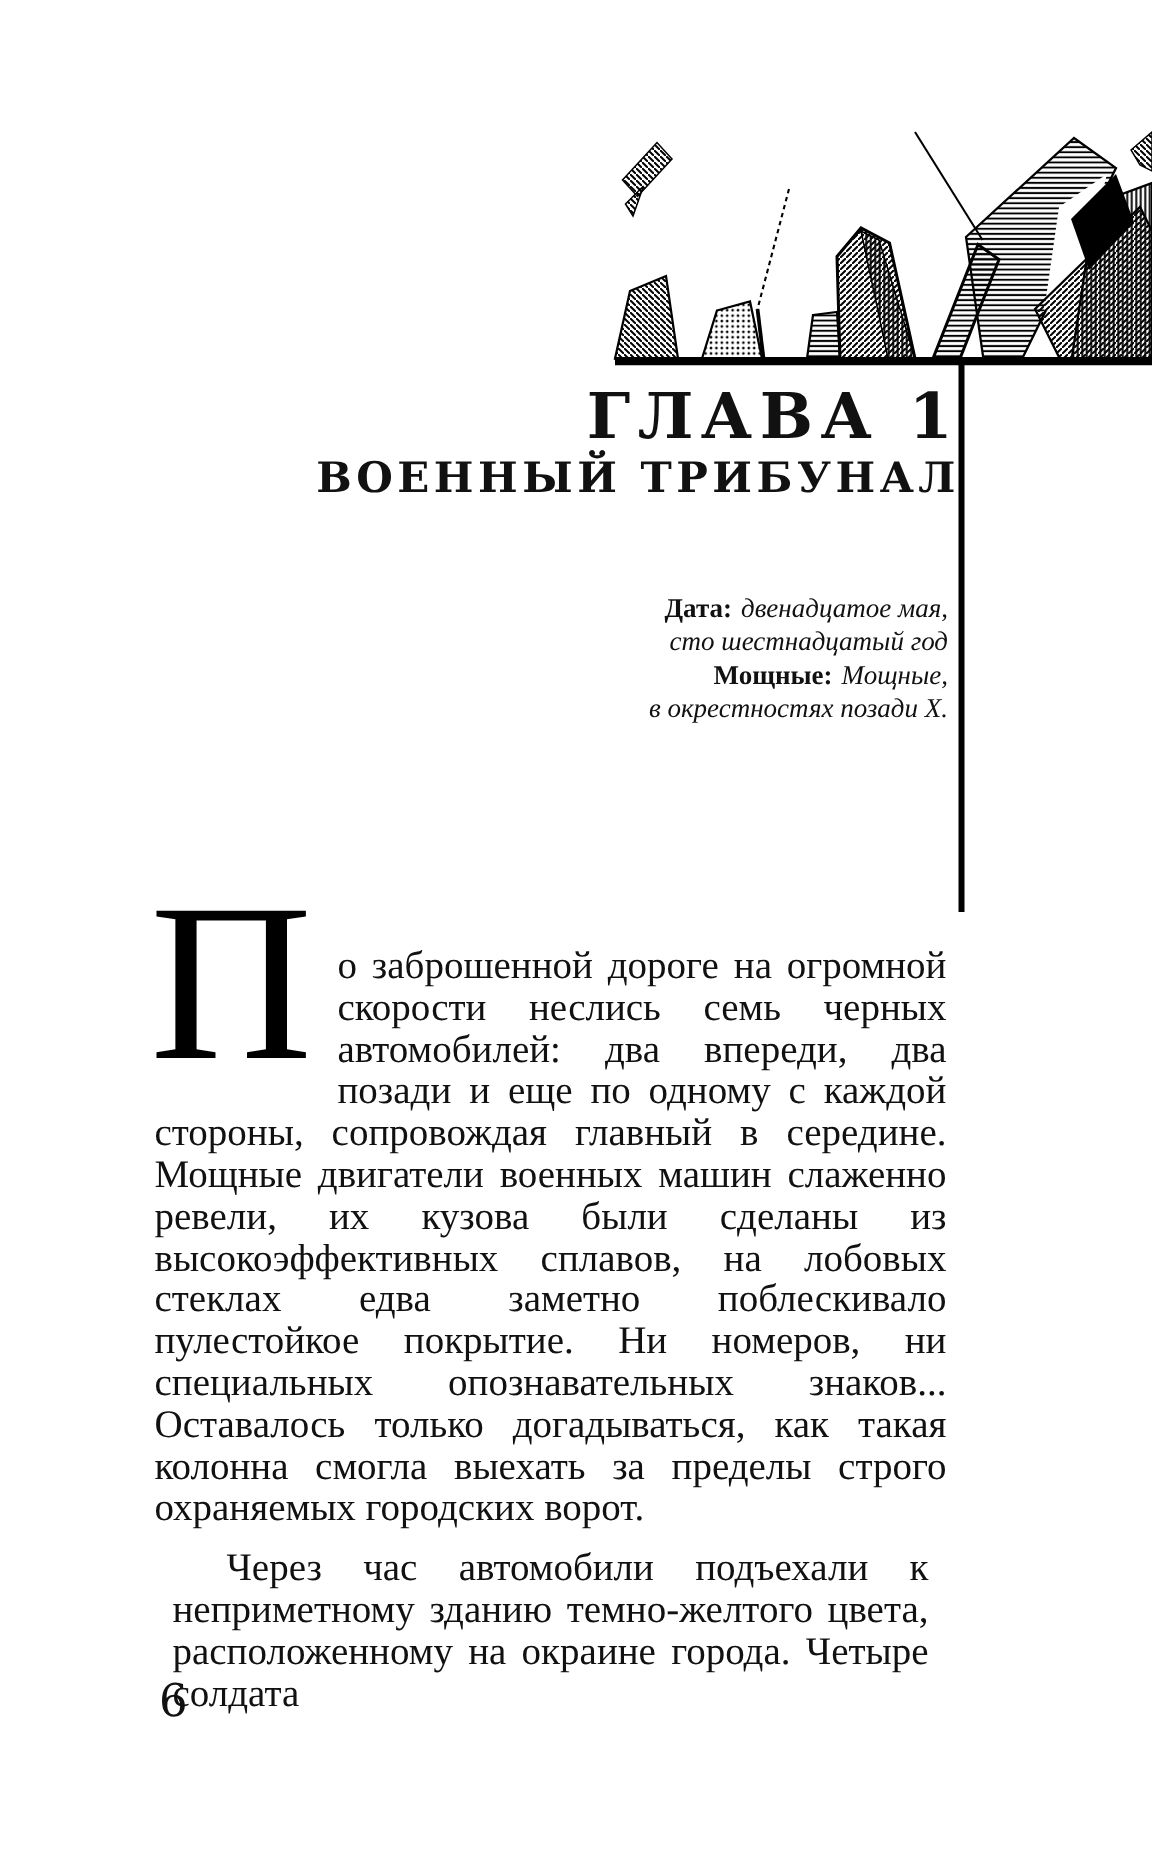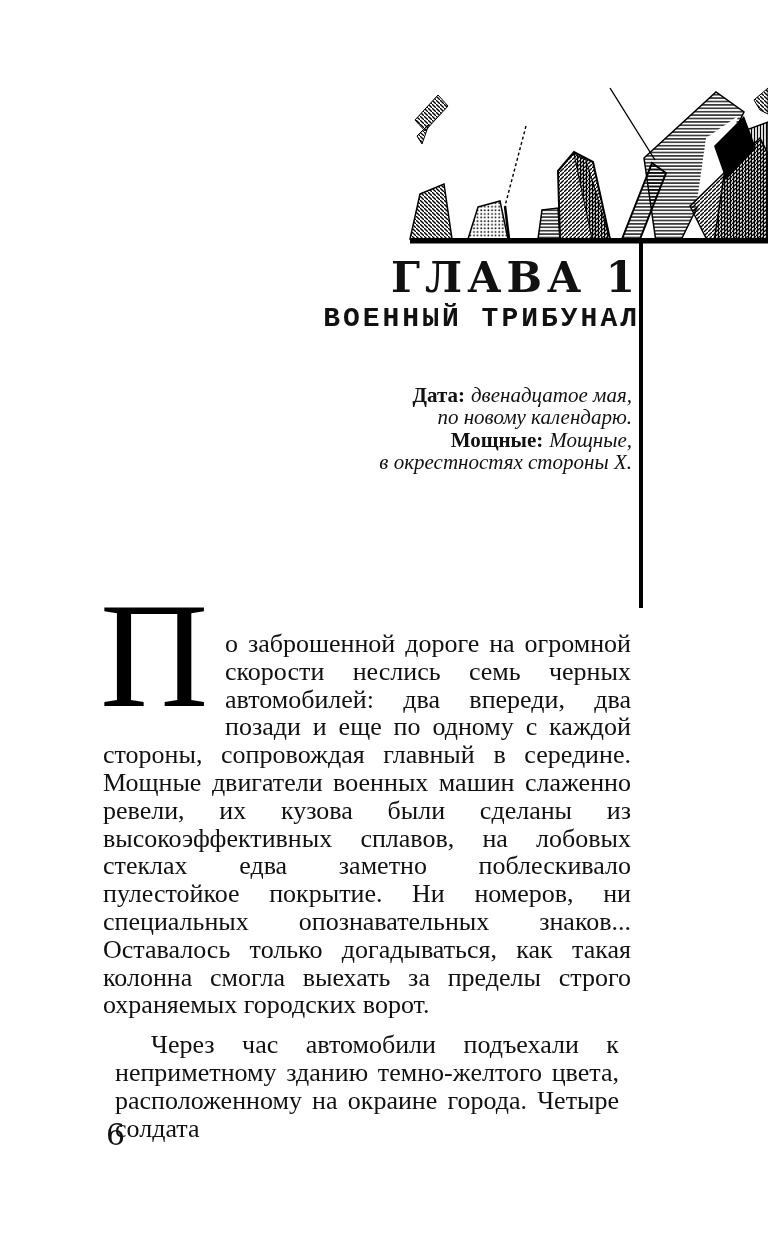--- a/index.html
+++ b/index.html
@@ -27,28 +27,28 @@
     position:absolute; left:108px; top:254px; width:532px;
     text-align:right;
     font-family:"DejaVu Serif", serif;
   }
   .chapter-title {
     font-size:42px; line-height:48px; font-weight:700;
     letter-spacing:5px; white-space:nowrap;
   }
   .chapter-subtitle {
     font-size:28px; line-height:34px; font-weight:700;
-    letter-spacing:3px; white-space:nowrap;font-family:Liberation Mono, monospace;
+    letter-spacing:3px; white-space:nowrap;
   }
 
   
   .epigraph {
-    position:absolute; left:300px; top:384px; width:332px;
+    position:absolute; left:300px; top:394px; width:332px;
     text-align:right;
-    font-size:21px; line-height:22.4px;
+    font-size:18px; line-height:22.4px;
   }
   .ep-line { white-space:nowrap; }
   .ep-label { font-weight:700; font-style:normal; }
   .ep-label:not(:empty) { margin-right:6px; }
   .ep-text { font-style:italic; }
 
   
   .body-text {
     position:absolute; left:103px; top:630px; width:528px;
     font-size:26px; line-height:27.8px;
@@ -136,27 +136,27 @@
 <div class="chapter-block">
   <div class="chapter-title">ГЛАВА 1</div>
   <div class="chapter-subtitle">ВОЕННЫЙ ТРИБУНАЛ</div>
 </div>
 
 <div class="epigraph">
   <div class="ep-line">
     <span class="ep-label">Дата:</span><span class="ep-text">двенадцатое мая,</span>
   </div>
   <div class="ep-line">
-    <span class="ep-label"></span><span class="ep-text">по новому календарю.</span>
+    <span class="ep-label"></span><span class="ep-text">сто шестнадцатый год</span>
   </div>
   <div class="ep-line">
     <span class="ep-label">Мощные:</span><span class="ep-text">Мощные,</span>
   </div>
   <div class="ep-line">
-    <span class="ep-label"></span><span class="ep-text">в окрестностях стороны Х.</span>
+    <span class="ep-label"></span><span class="ep-text">в окрестностях позади Х.</span>
   </div>
 </div>
 
 <div class="body-text">
   <p class="para1"><span class="dropcap-box">
         <span class="dropcap-glyph">П</span>
       </span><span>о заброшенной дороге на огромной скорости неслись семь черных автомобилей: два впереди, два позади и еще по одному с каждой стороны, сопровождая главный в середине. Мощные двигатели военных машин слаженно ревели, их кузова были сделаны из высокоэффективных сплавов, на лобовых стеклах едва заметно поблескивало пулестойкое покрытие. Ни номеров, ни специальных опознавательных знаков... Оставалось только догадываться, как такая колонна смогла выехать за пределы строго охраняемых городских ворот.</span></p>
   <p class="para2">Через час автомобили подъехали к неприметному зданию темно-желтого цвета, расположенному на окраине города. Четыре солдата</p>
 </div>
 

